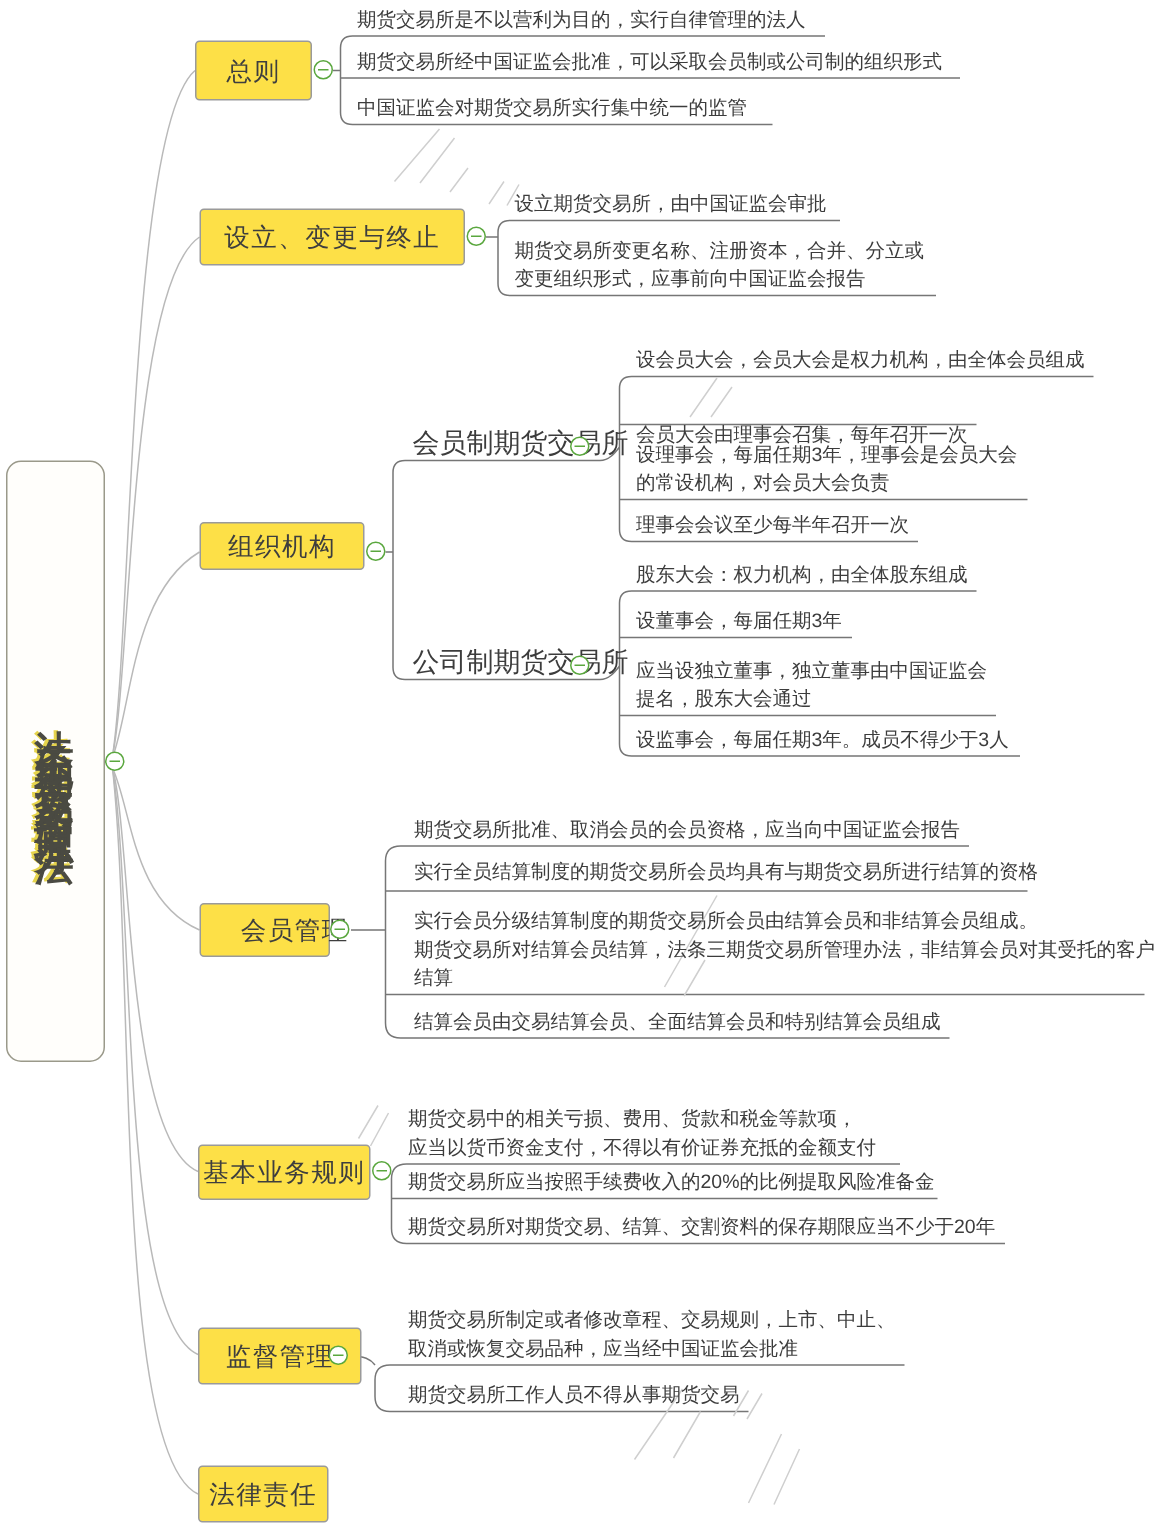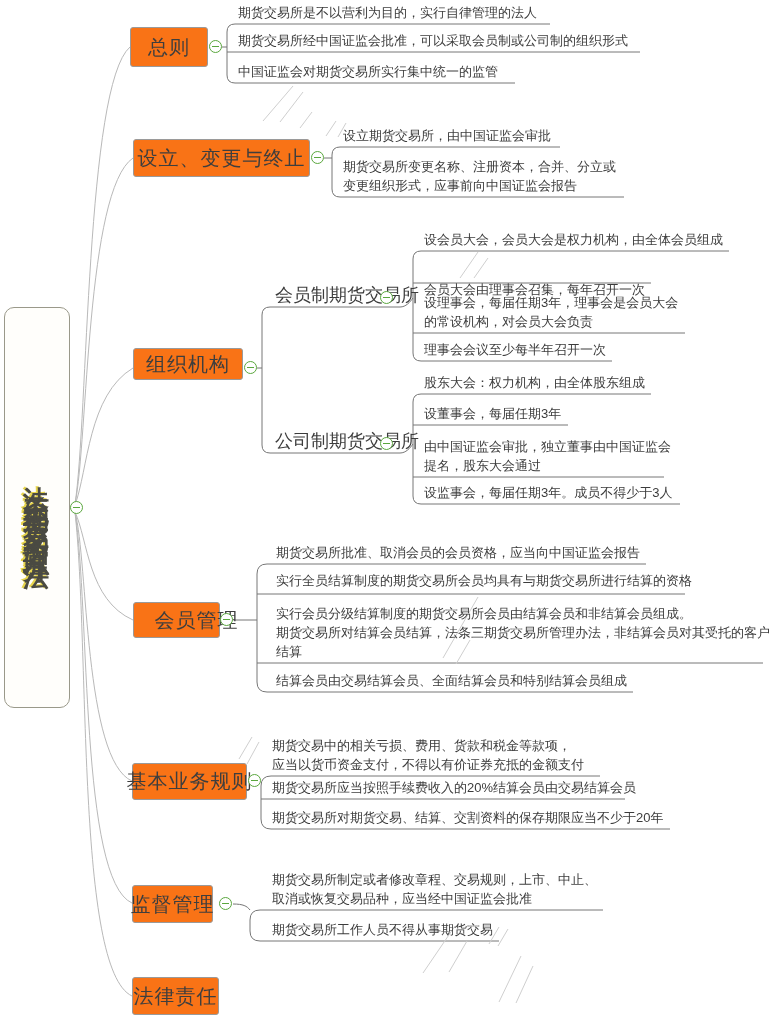--- a/index.html
+++ b/index.html
@@ -3,22 +3,22 @@
 <meta charset="utf-8">
 <style>
   html,body{margin:0;padding:0;background:#fff;}
   #canvas{
     position:relative;width:780px;height:1022px;background:#ffffff;overflow:hidden;
     font-family:"Liberation Sans",sans-serif;color:#3c3c3c;
   }
   #wires{position:absolute;left:0;top:0;pointer-events:none;}
   .topic{
     position:absolute;box-sizing:border-box;border:1px solid #9a9a9a;border-radius:3px;
-    background:#f97316;display:flex;align-items:center;justify-content:center;
-    font-size:20px;color:#3e3e3e;letter-spacing:1px;white-space:nowrap;cursor:default;
+    background:#fde047;display:flex;align-items:center;justify-content:center;
+    font-size:17px;color:#3e3e3e;letter-spacing:1px;white-space:nowrap;cursor:default;
   }
   .root-topic{
     position:absolute;box-sizing:border-box;border:1px solid #9a998a;border-radius:10px;
     background:#fffefb;display:flex;align-items:center;justify-content:center;
     writing-mode:vertical-rl;text-orientation:upright;
     font-size:26px;font-weight:bold;letter-spacing:7px;color:#4a4a42;
     text-shadow:-2px -1px 0 #e6d44c;
   }
   .leaf{
     position:absolute;font-size:13px;line-height:19px;white-space:pre-line;
@@ -103,21 +103,21 @@
   <div class="topic" style="left:133px;top:602px;width:87px;height:36px;padding-left:40px;">会员管理</div>
   <div class="collapse-icon" style="left:220px;top:613px;">
       <span class="minus"></span>
     </div>
 
   <div class="topic" style="left:132px;top:763px;width:115px;height:37px;">基本业务规则</div>
   <div class="collapse-icon" style="left:248px;top:774px;">
       <span class="minus"></span>
     </div>
 
-  <div class="topic" style="left:132px;top:885px;width:81px;height:38px;">监督管理</div>
+  <div class="topic" style="left:132px;top:885px;width:109px;height:38px;">监督管理</div>
   <div class="collapse-icon" style="left:219px;top:897px;">
       <span class="minus"></span>
     </div>
 
   <div class="topic" style="left:132px;top:977px;width:87px;height:38px;">法律责任</div>
 
   <div class="leaf" style="left:238px;top:3px;">期货交易所是不以营利为目的，实行自律管理的法人</div>
   <div class="leaf" style="left:238px;top:31px;">期货交易所经中国证监会批准，可以采取会员制或公司制的组织形式</div>
   <div class="leaf" style="left:238px;top:62px;">中国证监会对期货交易所实行集中统一的监管</div>
 
@@ -135,33 +135,33 @@
     </div>
 
   <div class="leaf" style="left:424px;top:230px;">设会员大会，会员大会是权力机构，由全体会员组成</div>
   <div class="leaf" style="left:424px;top:280px;">会员大会由理事会召集，每年召开一次</div>
   <div class="leaf" style="left:424px;top:293px;">设理事会，每届任期3年，理事会是会员大会
 的常设机构，对会员大会负责</div>
   <div class="leaf" style="left:424px;top:340px;">理事会会议至少每半年召开一次</div>
 
   <div class="leaf" style="left:424px;top:373px;">股东大会：权力机构，由全体股东组成</div>
   <div class="leaf" style="left:424px;top:404px;">设董事会，每届任期3年</div>
-  <div class="leaf" style="left:424px;top:437px;">由中国证监会审批，独立董事由中国证监会
+  <div class="leaf" style="left:424px;top:437px;">应当设独立董事，独立董事由中国证监会
 提名，股东大会通过</div>
   <div class="leaf" style="left:424px;top:483px;">设监事会，每届任期3年。成员不得少于3人</div>
 
   <div class="leaf" style="left:276px;top:543px;">期货交易所批准、取消会员的会员资格，应当向中国证监会报告</div>
   <div class="leaf" style="left:276px;top:571px;">实行全员结算制度的期货交易所会员均具有与期货交易所进行结算的资格</div>
   <div class="leaf" style="left:276px;top:604px;">实行会员分级结算制度的期货交易所会员由结算会员和非结算会员组成。
 期货交易所对结算会员结算，法条三期货交易所管理办法，非结算会员对其受托的客户
 结算</div>
   <div class="leaf" style="left:276px;top:671px;">结算会员由交易结算会员、全面结算会员和特别结算会员组成</div>
 
   <div class="leaf" style="left:272px;top:736px;">期货交易中的相关亏损、费用、货款和税金等款项，
 应当以货币资金支付，不得以有价证券充抵的金额支付</div>
-  <div class="leaf" style="left:272px;top:778px;">期货交易所应当按照手续费收入的20%结算会员由交易结算会员</div>
+  <div class="leaf" style="left:272px;top:778px;">期货交易所应当按照手续费收入的20%的比例提取风险准备金</div>
   <div class="leaf" style="left:272px;top:808px;">期货交易所对期货交易、结算、交割资料的保存期限应当不少于20年</div>
 
   <div class="leaf" style="left:272px;top:870px;">期货交易所制定或者修改章程、交易规则，上市、中止、
 取消或恢复交易品种，应当经中国证监会批准</div>
   <div class="leaf" style="left:272px;top:920px;">期货交易所工作人员不得从事期货交易</div>
 
 </div>
 
 </body></html>

